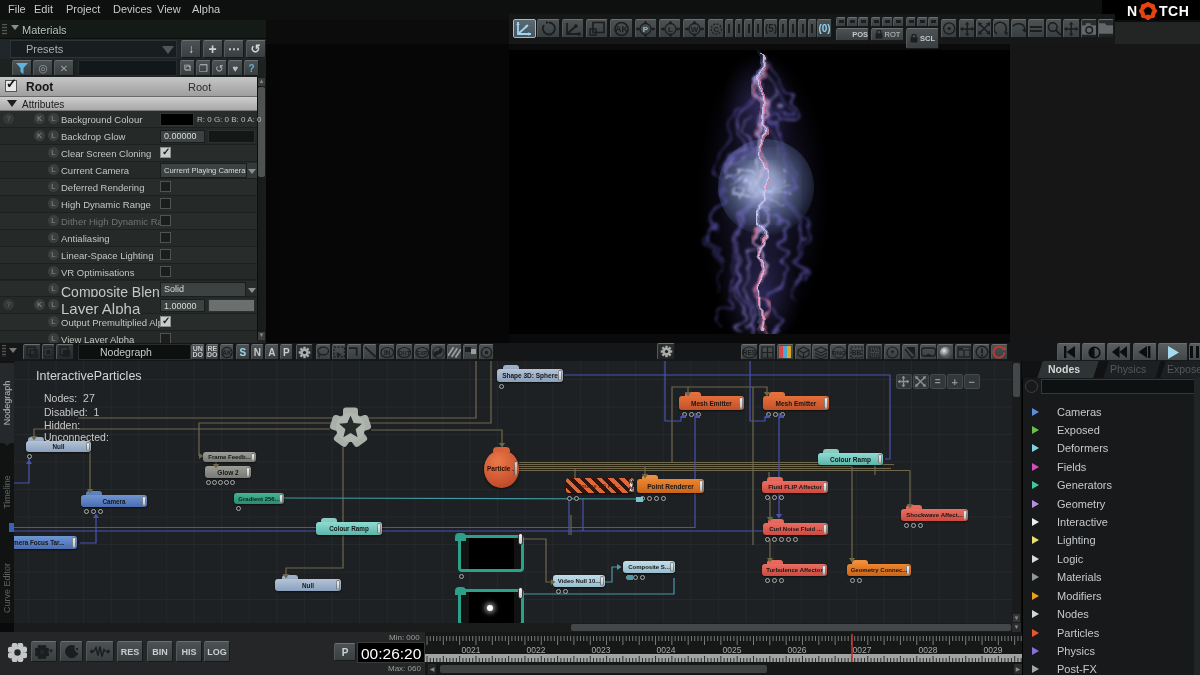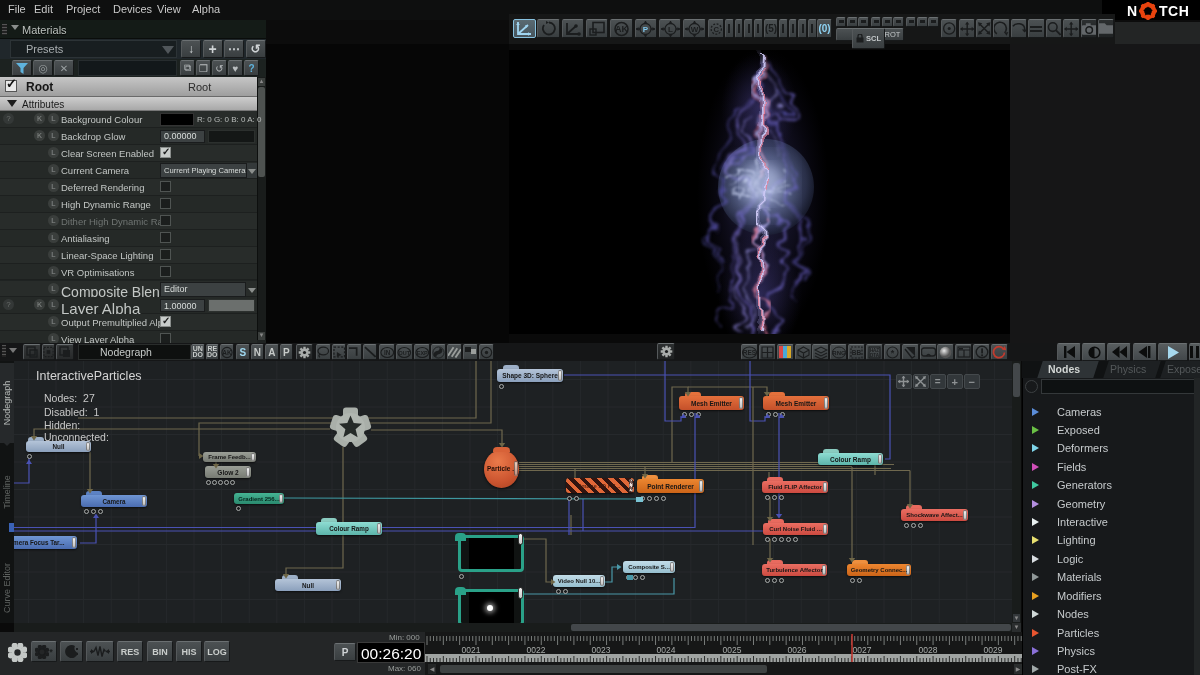--- a/index.html
+++ b/index.html
@@ -91,21 +91,21 @@
 <div class="a" style="left:160px;top:113.0px;width:34px;height:13px;background:#000;border:1px solid #333"></div>
 <div class="a" style="left:197px;top:115.0px;font-size:8px;color:#b9bdbb;white-space:nowrap">R: 0 G: 0 B: 0 A: 0</div>
 <div class="a" style="left:0;top:128.0px;width:257px;height:16.95px;background:#252927;border-bottom:1px solid #1d201f"></div>
 <div class="a" style="left:34px;top:129.9px;width:11px;height:11px;border-radius:50%;background:#3a3e3c;color:#777b79;font-size:7px;font-weight:bold;text-align:center;line-height:11px">K</div>
 <div class="a" style="left:48px;top:129.9px;width:11px;height:11px;border-radius:50%;background:#3a3e3c;color:#777b79;font-size:7px;font-weight:bold;text-align:center;line-height:11px">L</div>
 <div class="a" style="left:61px;top:130.9px;font-size:9.5px;color:#c3c7c5;white-space:nowrap">Backdrop Glow</div>
 <div class="fld" style="left:160px;top:129.9px;width:45px;height:13px">0.00000</div>
 <div class="a" style="left:208px;top:129.9px;width:47px;height:13px;background:#141716;border:1px solid #2c302e"></div>
 <div class="a" style="left:0;top:144.9px;width:257px;height:16.95px;background:#282c2a;border-bottom:1px solid #1d201f"></div>
 <div class="a" style="left:48px;top:146.9px;width:11px;height:11px;border-radius:50%;background:#3a3e3c;color:#777b79;font-size:7px;font-weight:bold;text-align:center;line-height:11px">L</div>
-<div class="a" style="left:61px;top:147.9px;font-size:9.5px;color:#c3c7c5;white-space:nowrap">Clear Screen Enabled</div>
+<div class="a" style="left:61px;top:147.9px;font-size:9.5px;color:#c3c7c5;white-space:nowrap">Clear Screen Cloning</div>
 <div class="ck on" style="left:160px;top:146.9px"></div>
 <div class="a" style="left:0;top:161.8px;width:257px;height:16.95px;background:#252927;border-bottom:1px solid #1d201f"></div>
 <div class="a" style="left:48px;top:163.8px;width:11px;height:11px;border-radius:50%;background:#3a3e3c;color:#777b79;font-size:7px;font-weight:bold;text-align:center;line-height:11px">L</div>
 <div class="a" style="left:61px;top:164.8px;font-size:9.5px;color:#c3c7c5;white-space:nowrap">Current Camera</div>
 <div class="fld" style="left:160px;top:162.8px;width:87px;height:15px;font-size:7.6px;white-space:nowrap">Current&nbsp;Playing&nbsp;Camera</div>
 <div class="a" style="left:247px;top:162.8px;width:10px;height:15px;background:#34393a"></div>
 <div class="a" style="left:248px;top:168.8px;width:0;height:0;border-left:4px solid transparent;border-right:4px solid transparent;border-top:5px solid #8b8f8d"></div>
 <div class="a" style="left:0;top:178.8px;width:257px;height:16.95px;background:#282c2a;border-bottom:1px solid #1d201f"></div>
 <div class="a" style="left:48px;top:180.8px;width:11px;height:11px;border-radius:50%;background:#3a3e3c;color:#777b79;font-size:7px;font-weight:bold;text-align:center;line-height:11px">L</div>
 <div class="a" style="left:61px;top:181.8px;font-size:9.5px;color:#c3c7c5;white-space:nowrap">Deferred Rendering</div>
@@ -126,21 +126,21 @@
 <div class="a" style="left:48px;top:248.6px;width:11px;height:11px;border-radius:50%;background:#3a3e3c;color:#777b79;font-size:7px;font-weight:bold;text-align:center;line-height:11px">L</div>
 <div class="a" style="left:61px;top:249.6px;font-size:9.5px;color:#c3c7c5;white-space:nowrap">Linear-Space Lighting</div>
 <div class="ck" style="left:160px;top:248.6px"></div>
 <div class="a" style="left:0;top:263.5px;width:257px;height:16.95px;background:#252927;border-bottom:1px solid #1d201f"></div>
 <div class="a" style="left:48px;top:265.5px;width:11px;height:11px;border-radius:50%;background:#3a3e3c;color:#777b79;font-size:7px;font-weight:bold;text-align:center;line-height:11px">L</div>
 <div class="a" style="left:61px;top:266.5px;font-size:9.5px;color:#c3c7c5;white-space:nowrap">VR Optimisations</div>
 <div class="ck" style="left:160px;top:265.5px"></div>
 <div class="a" style="left:0;top:280.5px;width:257px;height:16.95px;background:#282c2a;border-bottom:1px solid #1d201f"></div>
 <div class="a" style="left:48px;top:282.5px;width:11px;height:11px;border-radius:50%;background:#3a3e3c;color:#777b79;font-size:7px;font-weight:bold;text-align:center;line-height:11px">L</div>
 <div class="a" style="left:61px;top:283.5px;font-size:14px;color:#c3c7c5;white-space:nowrap">Composite Blend Mode</div>
-<div class="fld" style="left:160px;top:281.5px;width:86px;height:15px;font-size:9px">Editor</div>
+<div class="fld" style="left:160px;top:281.5px;width:86px;height:15px;font-size:9px">Solid</div>
 <div class="a" style="left:248px;top:287.5px;width:0;height:0;border-left:4px solid transparent;border-right:4px solid transparent;border-top:5px solid #8b8f8d"></div>
 <div class="a" style="left:0;top:297.4px;width:257px;height:16.95px;background:#252927;border-bottom:1px solid #1d201f"></div>
 <div class="a" style="left:3px;top:299.4px;width:11px;height:11px;border-radius:50%;background:#343837;color:#6c706e;font-size:8px;text-align:center;line-height:11px">?</div>
 <div class="a" style="left:34px;top:299.4px;width:11px;height:11px;border-radius:50%;background:#3a3e3c;color:#777b79;font-size:7px;font-weight:bold;text-align:center;line-height:11px">K</div>
 <div class="a" style="left:48px;top:299.4px;width:11px;height:11px;border-radius:50%;background:#3a3e3c;color:#777b79;font-size:7px;font-weight:bold;text-align:center;line-height:11px">L</div>
 <div class="a" style="left:61px;top:300.4px;font-size:15px;color:#c3c7c5;white-space:nowrap">Layer Alpha</div>
 <div class="fld" style="left:160px;top:299.4px;width:45px;height:13px">1.00000</div>
 <div class="a" style="left:208px;top:299.4px;width:47px;height:13px;background:#6b6f6d;border:1px solid #2c302e"></div>
 <div class="a" style="left:0;top:314.4px;width:257px;height:16.95px;background:#282c2a;border-bottom:1px solid #1d201f"></div>
 <div class="a" style="left:48px;top:316.4px;width:11px;height:11px;border-radius:50%;background:#3a3e3c;color:#777b79;font-size:7px;font-weight:bold;text-align:center;line-height:11px">L</div>
@@ -278,21 +278,21 @@
   </div>
 <div class="btn" style="left:906.0px;top:16.5px;width:10.4px;height:10px">
     <div style="width:5px;height:2.5px;background:#1b1d1e"></div>
   </div>
 <div class="btn" style="left:917.2px;top:16.5px;width:10.4px;height:10px">
     <div style="width:5px;height:2.5px;background:#1b1d1e"></div>
   </div>
 <div class="btn" style="left:928.4px;top:16.5px;width:10.4px;height:10px">
     <div style="width:5px;height:2.5px;background:#1b1d1e"></div>
   </div>
-<div class="btn" style="left:852px;top:27.5px;width:33.0px;height:21px">
+<div class="btn" style="left:906.0px;top:27.5px;width:33.0px;height:21px">
     <svg width="8" height="9" viewBox="0 0 8 9">
       <rect x="0.5" y="3.5" width="7" height="5" fill="#1b1d1e"></rect>
       <path d="M2 4 V2.2 A2 2 0 0 1 6 2.2 V4" stroke="#1b1d1e" stroke-width="1.3" fill="none"></path>
     </svg>
     <span style="font-size:7.5px;font-weight:bold;margin-left:2px;color:#c5c9cb">SCL</span>
   </div>
 <div class="btn" style="left:941.0px;top:19px;width:16.4px;height:19px">
     <svg width="15" height="15" viewBox="0 0 15 15">
       <circle cx="7.5" cy="7.5" r="5.8" stroke="#1b1d1e" stroke-width="1.4" fill="none"></circle>
       <circle cx="7.5" cy="7.5" r="1.6" fill="#1b1d1e"></circle>

